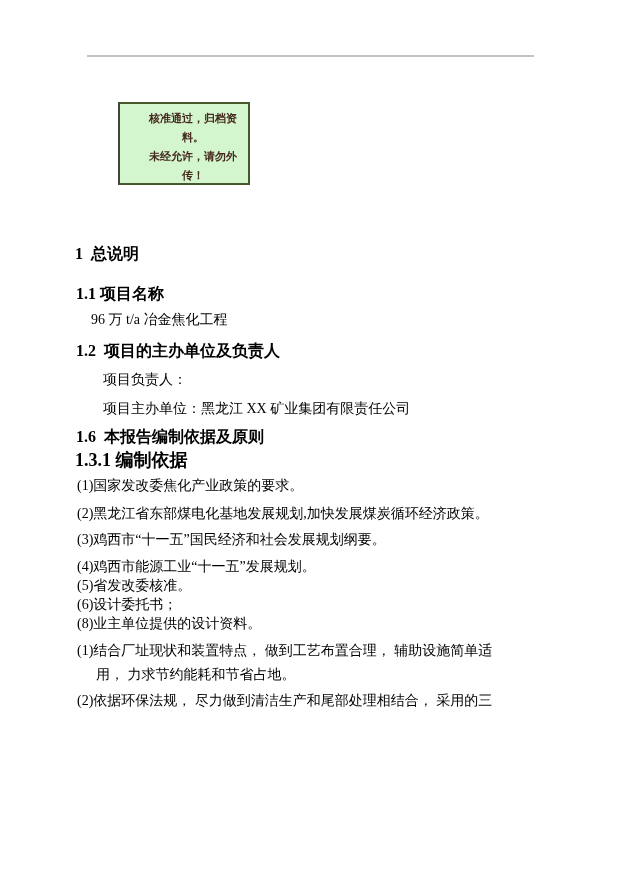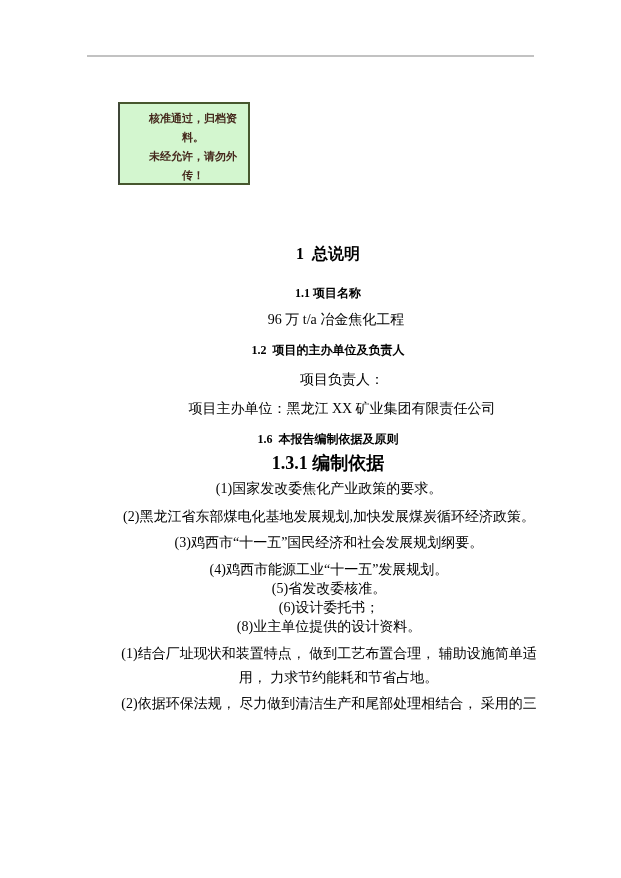--- a/index.html
+++ b/index.html
@@ -29,24 +29,24 @@
   .stamp-line {
     text-align:center;
     font-family:"Liberation Sans","DejaVu Sans",sans-serif;
     font-weight:bold;
     font-size:11px;
     line-height:19px;
     color:#45291d;
     white-space:pre-wrap;
   }
   .content {
-    position:absolute; left:87px; top:244px; width:482px;text-align:center;
+    position:absolute; left:75px; top:244px; width:482px;
   }
   .h1 { font-size:16px; font-weight:bold; line-height:20px; margin:0; white-space:pre-wrap; }
-  .h2 { font-size:12px; font-weight:bold; line-height:19px; margin:12px; white-space:pre-wrap; }
+  .h2 { font-size:16px; font-weight:bold; line-height:19px; margin:1px; white-space:pre-wrap; }
   .h3 { font-size:18px;  font-weight:bold; line-height:19px; margin:0; white-space:pre-wrap; }
   .line { font-size:14px; line-height:19px; margin:0; white-space:pre-wrap; }
   .para { font-size:14px; line-height:24px; margin:0; white-space:pre-wrap; }
   .ind2  { padding-left:2px; }
   .ind16 { padding-left:16px; }
   .ind21 { padding-left:21px;font-family:Liberation Serif, serif; }
   .ind28 { padding-left:28px; }
   .mb20 { margin-bottom:20px; }
   .mb12 { margin-bottom:12px; }
   .mb10 { margin-bottom:10px; }

